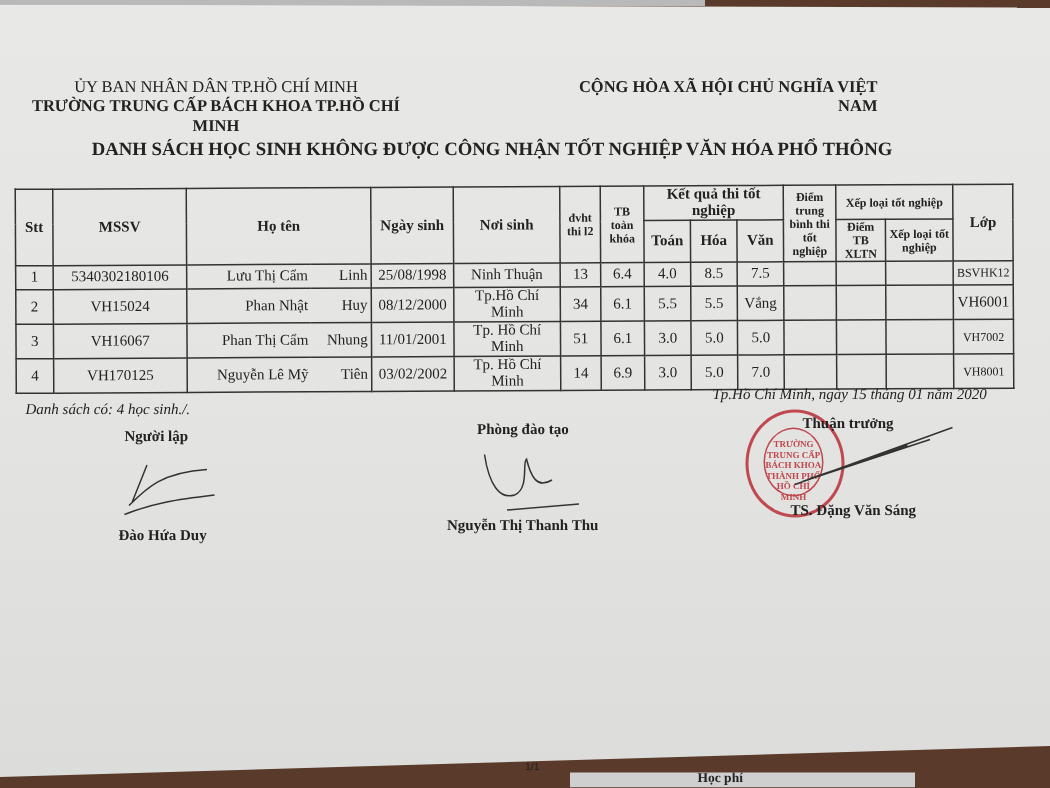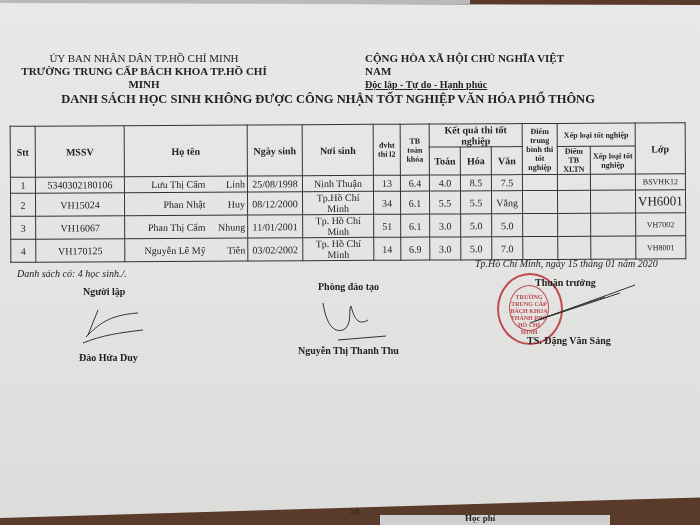--- a/index.html
+++ b/index.html
@@ -1,21 +1,21 @@
 <!DOCTYPE html>
 <html><head>
 <meta charset="utf-8">
 <style>
   html,body{margin:0;padding:0;}
   body{width:700px;height:525px;overflow:hidden;background:#5a3a2a;position:relative;font-family:"Liberation Serif",serif;color:#222;}
   .topstrip{position:absolute;left:0;top:0;width:470px;height:4px;background:#b9b9b9;}
   .paper{position:absolute;left:0;top:3px;width:700px;height:515px;background:linear-gradient(180deg,#e8e8e6 0%,#e4e4e2 50%,#dcdcda 100%);clip-path:polygon(0 0,100% 2px,100% 96%,0 100%);}
   .hdr-left{position:absolute;left:10px;top:52px;width:268px;text-align:center;font-size:11px;line-height:13px;}
   .hdr-left .l2{font-weight:bold;}
-  .hdr-right{position:absolute;left:365px;top:52px;width:220px;text-align:left;font-size:11px;line-height:13px;font-weight:bold;}
+  .hdr-right{position:absolute;left:365px;top:52px;width:220px;text-align:right;font-size:11px;line-height:13px;font-weight:bold;}
   .hdr-right .l2{font-size:10px;text-decoration:underline;}
   .title{position:absolute;left:0;width:656px;top:92px;text-align:center;font-weight:bold;font-size:12.5px;}
   table{position:absolute;left:10px;top:124px;border-collapse:collapse;font-size:10px;transform:rotate(-0.3deg);}
   td,th{border:1px solid #333;padding:0 2px;text-align:center;font-weight:normal;}
   th{font-weight:bold;height:20px;}
   th.small{font-size:8px;line-height:9px;margin-top:24px;}
   td{height:15px;}
   td.name{text-align:right;margin-top:21px;}
   .note{position:absolute;left:17px;top:268px;font-style:italic;font-size:10px;}
   .sig-title{position:absolute;font-weight:bold;font-size:10px;}
@@ -32,21 +32,20 @@
 
 <div class="topstrip"></div>
 <div class="paper"></div>
 
 <div class="hdr-left">
   <div>ỦY BAN NHÂN DÂN TP.HỒ CHÍ MINH</div>
   <div class="l2">TRƯỜNG TRUNG CẤP BÁCH KHOA TP.HỒ CHÍ MINH</div>
 </div>
 <div class="hdr-right">
   <div>CỘNG HÒA XÃ HỘI CHỦ NGHĨA VIỆT NAM</div>
-  <div class="l2">Độc lập - Tự do - Hạnh phúc</div>
 </div>
 
 <div class="title">DANH SÁCH HỌC SINH KHÔNG ĐƯỢC CÔNG NHẬN TỐT NGHIỆP VĂN HÓA PHỔ THÔNG</div>
 
 <table>
   <tbody>
       <tr>
     <th rowspan="2" style="width:20px">Stt</th>
     <th rowspan="2" style="width:84px">MSSV</th>
     <th rowspan="2" colspan="2" style="width:118px">Họ tên</th>
@@ -91,21 +90,21 @@
     <td>08/12/2000</td>
     <td>Tp.Hồ Chí Minh</td>
     <td>34</td>
     <td>6.1</td>
     <td>5.5</td>
     <td>5.5</td>
     <td>Vắng</td>
     <td></td>
     <td></td>
     <td></td>
-    <td style="font-size:13px">VH6001</td>
+    <td style="font-size:10px">VH6001</td>
   </tr>
   <tr>
     <td>3</td>
     <td>VH16067</td>
     <td class="name" style="border-right:none">Phan Thị Cẩm</td>
     <td class="name" style="border-left:none">Nhung</td>
     <td>11/01/2001</td>
     <td>Tp. Hồ Chí Minh</td>
     <td>51</td>
     <td>6.1</td>

